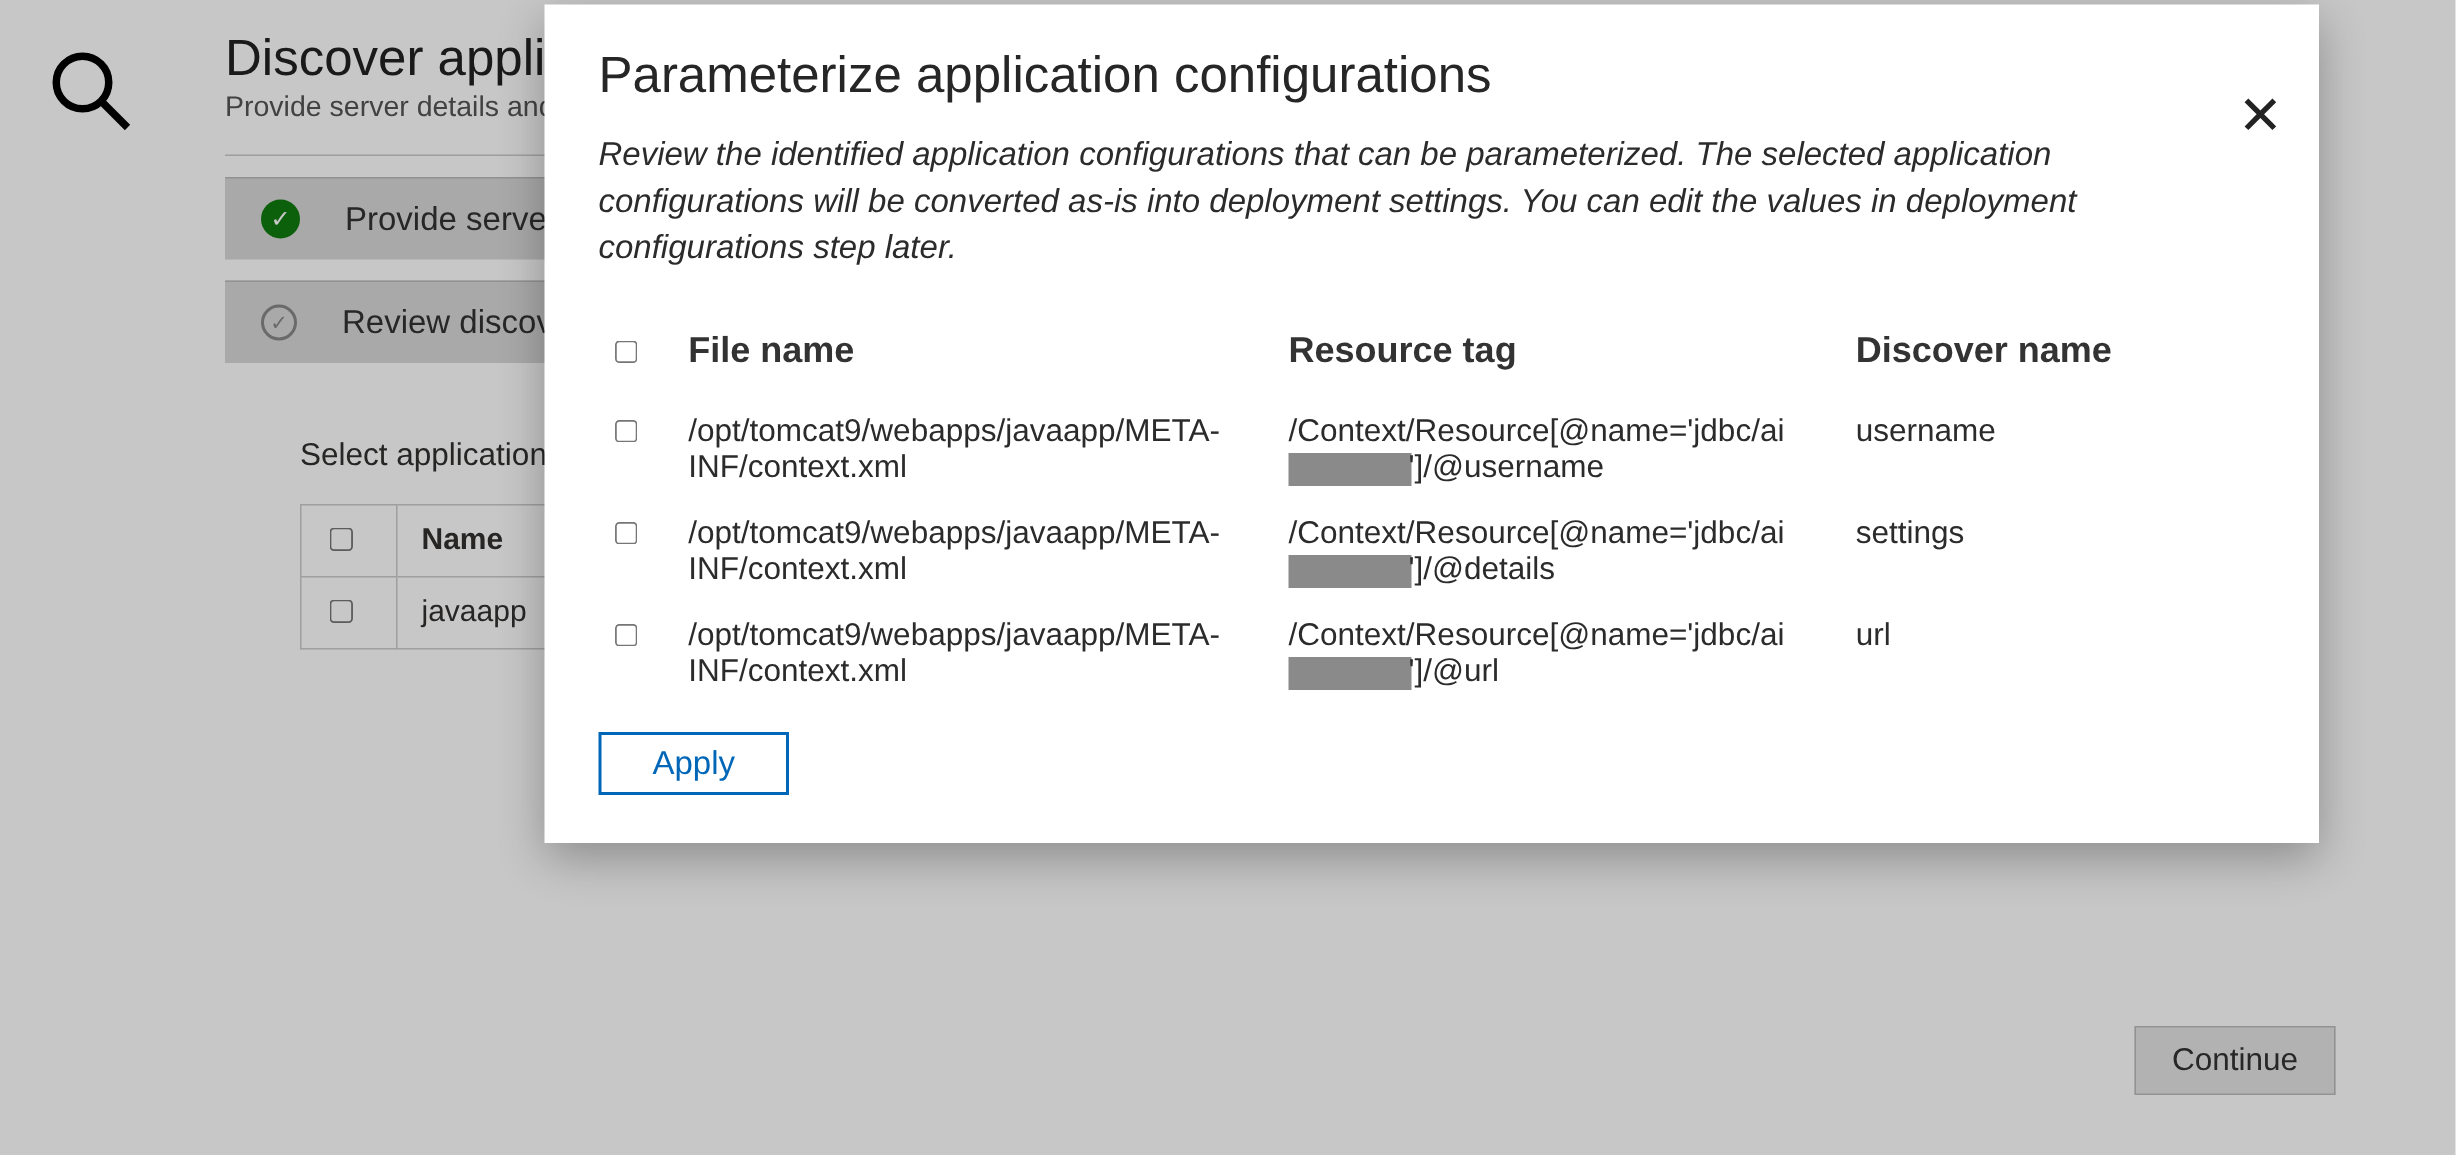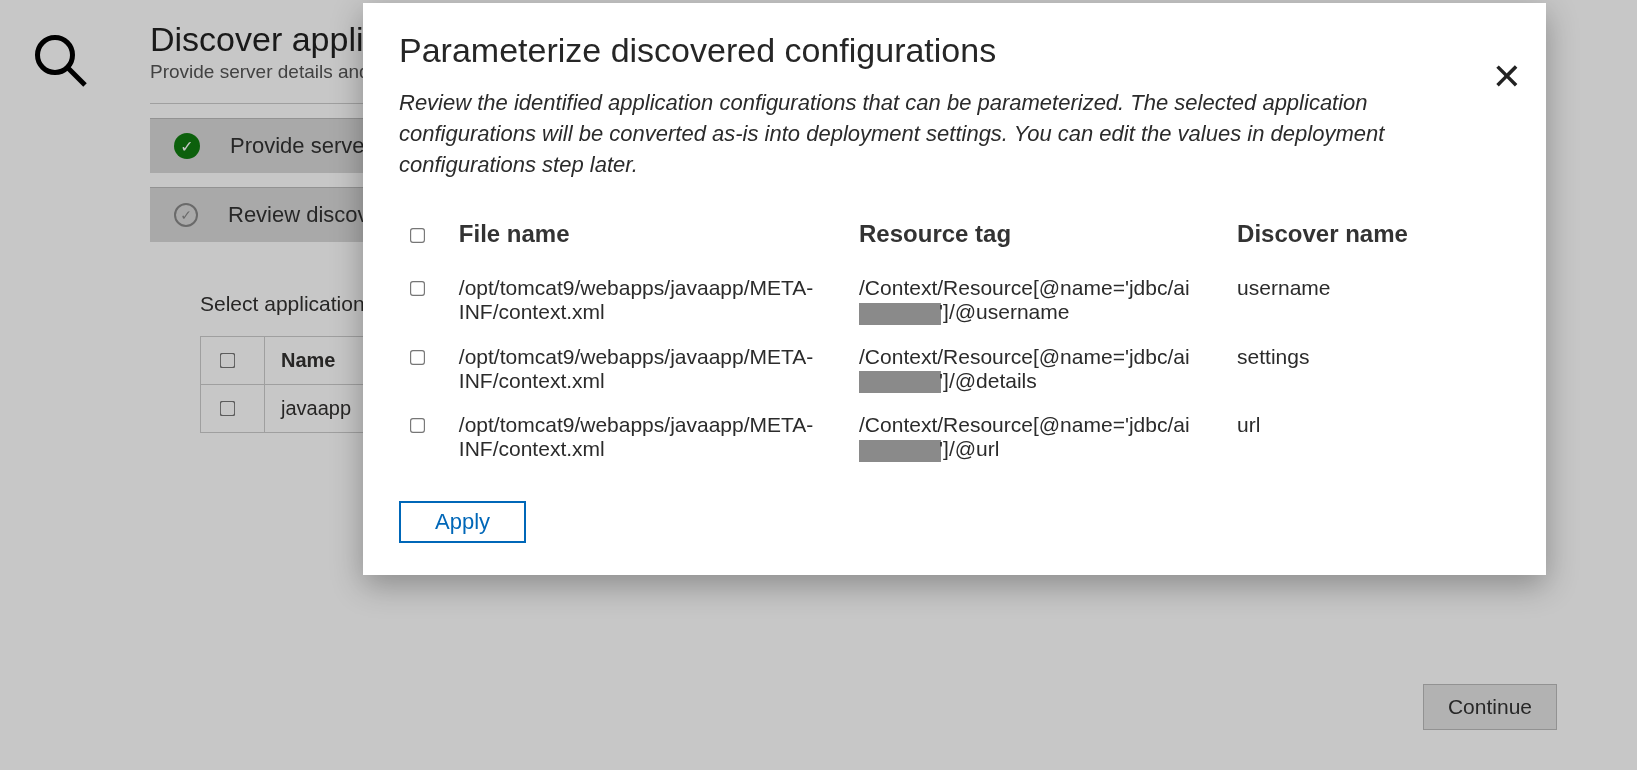--- a/index.html
+++ b/index.html
@@ -113,21 +113,21 @@
   .ptbl .col-file { width:350px; }
   .ptbl .col-sec { width:350px; }
   .ptbl .col-attr { width:260px; }
   .ptbl input[type=checkbox]{ transform:scale(1.15); }
   .redact {
     display:inline-block; vertical-align:middle;
     background:#8a8a8a; height:22px; width:82px;
     margin-right:-2px;
   }
   .apply-btn {
-    margin-top:29px;
+    margin-top:18px;
     display:inline-block;
     background:#fff;
     border:2px solid #0067b8;
     color:#0067b8;
     padding:6px 34px;
     font-size:22px;
   }
 </style>
 </head>
 <body>
@@ -177,21 +177,21 @@
       </table>
 
     <button class="continue-btn">Continue</button>
   </div>
 </div>
 
 <div class="scrim"></div>
 
 <div class="modal">
   <span class="close">✕</span>
-  <h2>Parameterize discovered configurations</h2>
+  <h2>Parameterize application configurations</h2>
   <p class="desc">Review the identified application configurations that can be parameterized. The selected application configurations will be converted as-is into deployment settings. You can edit the values in deployment configurations step later.</p>
 
   <table class="ptbl">
     <thead>
       <tr>
         <th class="col-chk">
           <input type="checkbox" style="">
         </th>
         <th class="col-file">File name</th>
         <th class="col-sec">Resource tag</th>

